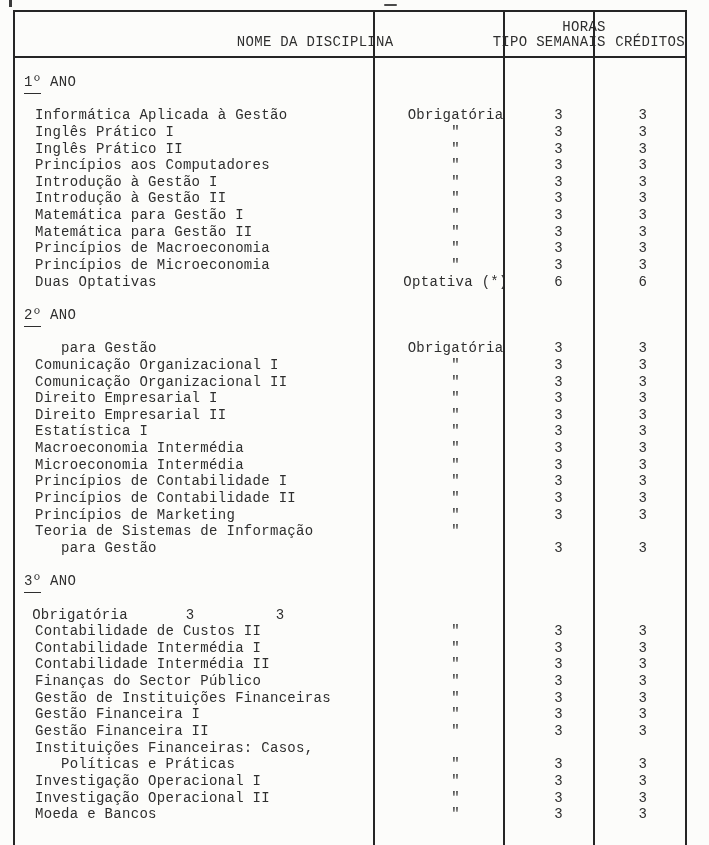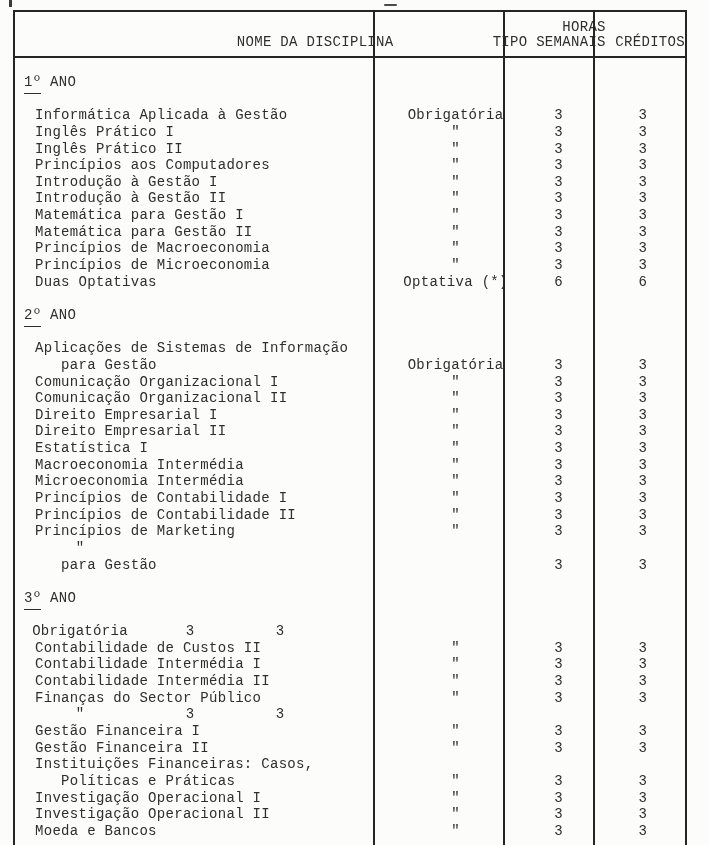--- a/index.html
+++ b/index.html
@@ -71,43 +71,42 @@
         <div class="line"><div class="c-name">Introdução à Gestão I</div><div class="c-tipo">"</div><div class="c-horas">3</div><div class="c-cred">3</div></div>
         <div class="line"><div class="c-name">Introdução à Gestão II</div><div class="c-tipo">"</div><div class="c-horas">3</div><div class="c-cred">3</div></div>
         <div class="line"><div class="c-name">Matemática para Gestão I</div><div class="c-tipo">"</div><div class="c-horas">3</div><div class="c-cred">3</div></div>
         <div class="line"><div class="c-name">Matemática para Gestão II</div><div class="c-tipo">"</div><div class="c-horas">3</div><div class="c-cred">3</div></div>
         <div class="line"><div class="c-name">Princípios de Macroeconomia</div><div class="c-tipo">"</div><div class="c-horas">3</div><div class="c-cred">3</div></div>
         <div class="line"><div class="c-name">Princípios de Microeconomia</div><div class="c-tipo">"</div><div class="c-horas">3</div><div class="c-cred">3</div></div>
         <div class="line"><div class="c-name">Duas Optativas</div><div class="c-tipo">Optativa (*)</div><div class="c-horas">6</div><div class="c-cred">6</div></div>
         <div class="spacer"></div>
         <div class="line section-label-line"><span class="label-num">2º</span><span> ANO</span></div>
         <div class="spacer"></div>
-        <div class="line"><div class="c-name">Aplicações de Sistemas de Informação</div><div class="c-tipo"></div><div class="c-horas"></div><div class="c-cred"></div></div>
         <div class="line"><div class="c-name">   para Gestão</div><div class="c-tipo">Obrigatória</div><div class="c-horas">3</div><div class="c-cred">3</div></div>
         <div class="line"><div class="c-name">Comunicação Organizacional I</div><div class="c-tipo">"</div><div class="c-horas">3</div><div class="c-cred">3</div></div>
         <div class="line"><div class="c-name">Comunicação Organizacional II</div><div class="c-tipo">"</div><div class="c-horas">3</div><div class="c-cred">3</div></div>
         <div class="line"><div class="c-name">Direito Empresarial I</div><div class="c-tipo">"</div><div class="c-horas">3</div><div class="c-cred">3</div></div>
         <div class="line"><div class="c-name">Direito Empresarial II</div><div class="c-tipo">"</div><div class="c-horas">3</div><div class="c-cred">3</div></div>
         <div class="line"><div class="c-name">Estatística I</div><div class="c-tipo">"</div><div class="c-horas">3</div><div class="c-cred">3</div></div>
         <div class="line"><div class="c-name">Macroeconomia Intermédia</div><div class="c-tipo">"</div><div class="c-horas">3</div><div class="c-cred">3</div></div>
         <div class="line"><div class="c-name">Microeconomia Intermédia</div><div class="c-tipo">"</div><div class="c-horas">3</div><div class="c-cred">3</div></div>
         <div class="line"><div class="c-name">Princípios de Contabilidade I</div><div class="c-tipo">"</div><div class="c-horas">3</div><div class="c-cred">3</div></div>
         <div class="line"><div class="c-name">Princípios de Contabilidade II</div><div class="c-tipo">"</div><div class="c-horas">3</div><div class="c-cred">3</div></div>
         <div class="line"><div class="c-name">Princípios de Marketing</div><div class="c-tipo">"</div><div class="c-horas">3</div><div class="c-cred">3</div></div>
-        <div class="line"><div class="c-tipo">"</div><div class="c-horas"></div><div class="c-cred"></div></div>
+        <div class="line"><div class="c-name">Teoria de Sistemas de Informação</div><div class="c-tipo">"</div><div class="c-horas"></div><div class="c-cred"></div></div>
         <div class="line"><div class="c-name">   para Gestão</div><div class="c-tipo"></div><div class="c-horas">3</div><div class="c-cred">3</div></div>
         <div class="spacer"></div>
         <div class="line section-label-line"><span class="label-num">3º</span><span> ANO</span></div>
         <div class="spacer"></div>
         <div class="line"><div class="c-tipo">Obrigatória</div><div class="c-horas">3</div><div class="c-cred">3</div></div>
         <div class="line"><div class="c-name">Contabilidade de Custos II</div><div class="c-tipo">"</div><div class="c-horas">3</div><div class="c-cred">3</div></div>
         <div class="line"><div class="c-name">Contabilidade Intermédia I</div><div class="c-tipo">"</div><div class="c-horas">3</div><div class="c-cred">3</div></div>
         <div class="line"><div class="c-name">Contabilidade Intermédia II</div><div class="c-tipo">"</div><div class="c-horas">3</div><div class="c-cred">3</div></div>
         <div class="line"><div class="c-name">Finanças do Sector Público</div><div class="c-tipo">"</div><div class="c-horas">3</div><div class="c-cred">3</div></div>
-        <div class="line"><div class="c-tipo">"</div><div class="c-horas">3</div><div class="c-cred">3</div></div>
+        <div class="line"><div class="c-name">Gestão de Instituições Financeiras</div><div class="c-tipo">"</div><div class="c-horas">3</div><div class="c-cred">3</div></div>
         <div class="line"><div class="c-name">Gestão Financeira I</div><div class="c-tipo">"</div><div class="c-horas">3</div><div class="c-cred">3</div></div>
         <div class="line"><div class="c-name">Gestão Financeira II</div><div class="c-tipo">"</div><div class="c-horas">3</div><div class="c-cred">3</div></div>
         <div class="line"><div class="c-name">Instituições Financeiras: Casos,</div><div class="c-tipo"></div><div class="c-horas"></div><div class="c-cred"></div></div>
         <div class="line"><div class="c-name">   Políticas e Práticas</div><div class="c-tipo">"</div><div class="c-horas">3</div><div class="c-cred">3</div></div>
         <div class="line"><div class="c-name">Investigação Operacional I</div><div class="c-tipo">"</div><div class="c-horas">3</div><div class="c-cred">3</div></div>
         <div class="line"><div class="c-name">Investigação Operacional II</div><div class="c-tipo">"</div><div class="c-horas">3</div><div class="c-cred">3</div></div>
         <div class="line"><div class="c-name">Moeda e Bancos</div><div class="c-tipo">"</div><div class="c-horas">3</div><div class="c-cred">3</div></div>
       </div>
   </div>
 </div>

